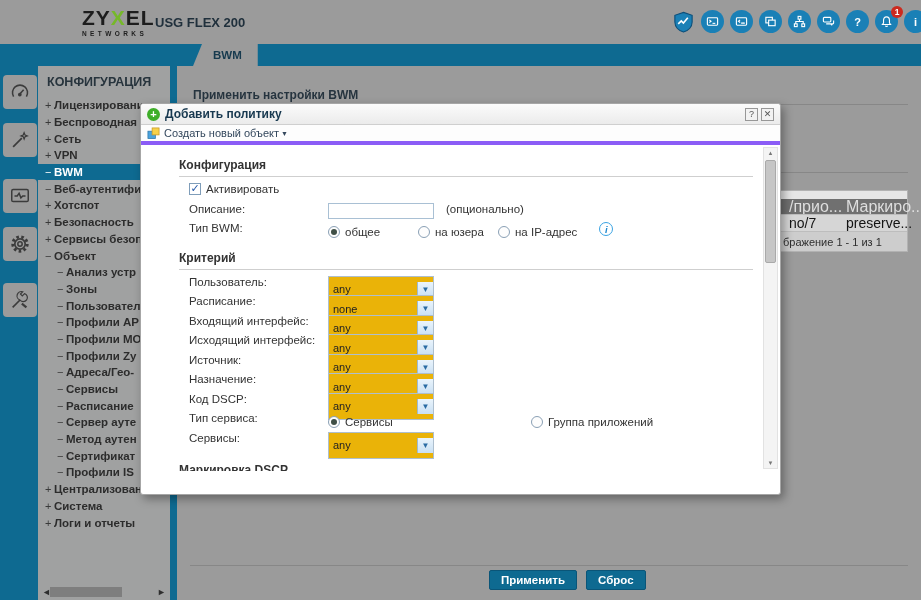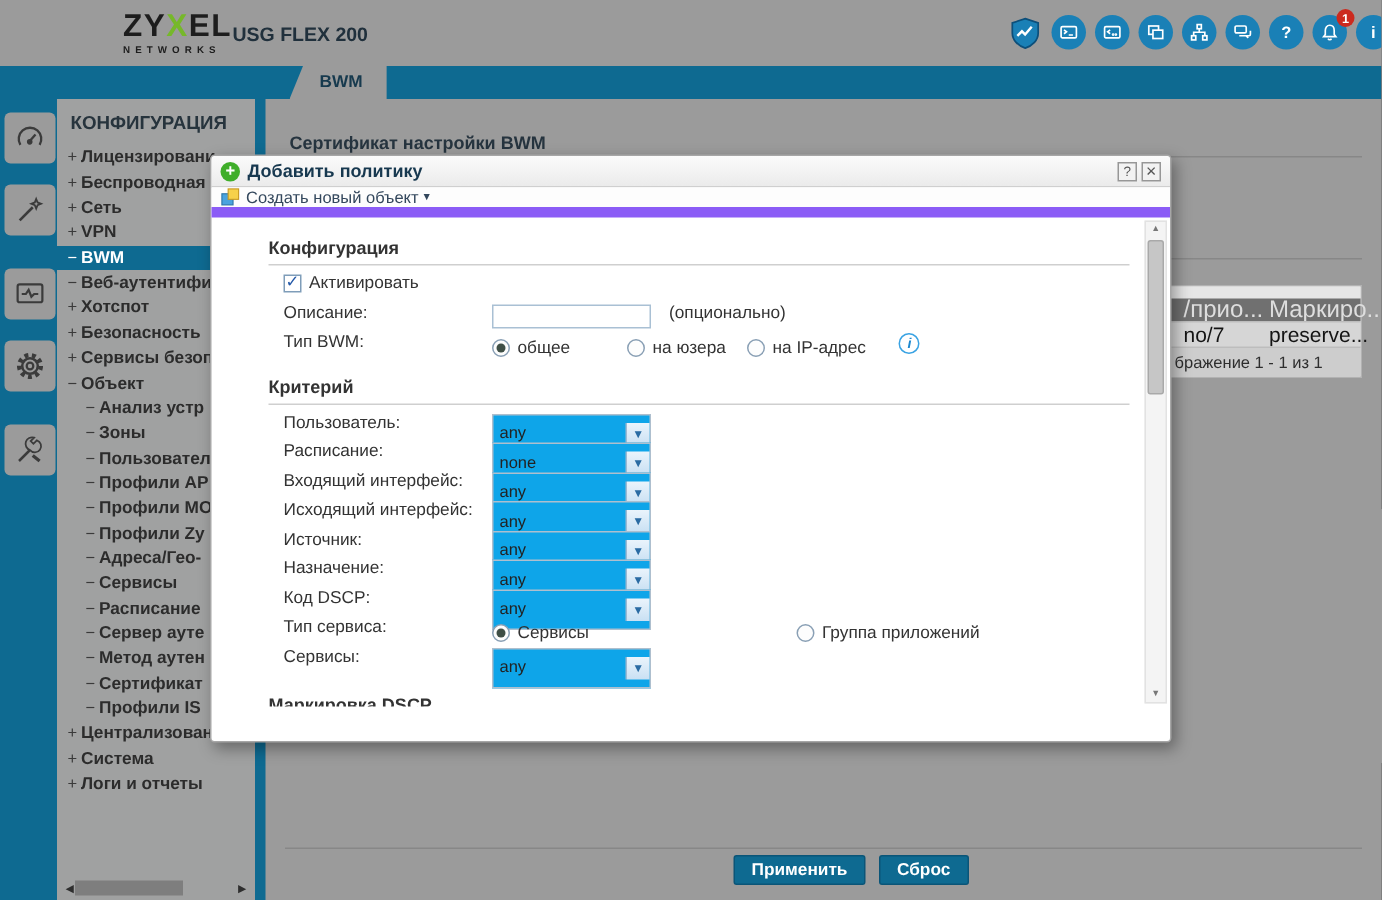--- a/index.html
+++ b/index.html
@@ -66,39 +66,39 @@
   .modal { position:absolute; left:140px; top:103px; width:641px; height:392px; background:#fff;
            border:1px solid #a6a6a6; border-radius:3px; box-shadow:3px 4px 10px rgba(0,0,0,.35); }
   .mtitle { position:relative; height:21px; background:linear-gradient(#fbfbfb,#ebebeb);
             border-bottom:1px solid #cfcfcf; display:flex; align-items:center; padding:0 6px;
             border-radius:3px 3px 0 0; }
   .plus { width:13px; height:13px; border-radius:50%; background:#3fae2a; color:#fff; font-size:11px;
           font-weight:bold; line-height:12px; text-align:center; margin-right:5px; }
   .mtitle .txt { font-size:12px; font-weight:bold; color:#17384f; flex:1; }
   .winbtn { width:13px; height:13px; border:1px solid #979797; background:#f2f2f2; color:#555;
             font-size:9px; line-height:11px; text-align:center; margin-left:3px; cursor:pointer; }
-  .mtoolbar { position:relative; height:20px; border-bottom:7px solid #8b5cf6; display:flex;
+  .mtoolbar { position:relative; height:20px; border-bottom:4px solid #8b5cf6; display:flex;
               align-items:center; padding:0 6px; background:#fdfdfd; }
   .mtoolbar .lbl { font-size:11px; color:#33475c; margin-left:4px; cursor:pointer; }
   .mtoolbar .caret { font-size:7px; color:#33475c; margin-left:2px; }
   .mcontent { position:absolute; left:0; right:17px; top:42px; bottom:23px; overflow:hidden;
               padding:12px 10px 0 38px; }
   .sect { font-size:12px; font-weight:bold; color:#333; border-bottom:1px solid #cfcfcf;
           padding-bottom:4px; margin-bottom:6px; }
   .sect.mt { margin-top:9px; }
   .form-row { display:flex; height:19.5px; padding-left:10px; font-size:11.5px; color:#333; }
   .flabel { width:139px; flex:0 0 139px; }
   .checkbox { width:12px; height:12px; border:1px solid #7f9db9; background:#fff; display:inline-flex;
               align-items:center; justify-content:center; margin-right:5px; cursor:pointer;
               font-size:11px; color:#2358a8; font-weight:bold; line-height:1; }
   .checkbox.checked::after { content:"✓"; margin-top:-2px; }
   .tinput { width:106px; height:16px; border:1px solid #a9c0d4; background:#fff; font-size:11px;
             padding:0 3px; font-family:inherit; }
   .hint { margin-left:12px; color:#333; }
-  .combo { width:106px; height:27px; border:1px solid #aebfce; background:#0ea5e9; display:flex;
+  .combo { width:106px; height:27px; border:1px solid #aebfce; background:#eab308; display:flex;
            align-items:center; cursor:pointer; }
   .combo .ctext { flex:1; font-size:11px; padding-left:4px; color:#222; }
   .combo .carrow { width:16px; height:15px; border-left:1px solid #9db9d1;
                    background:linear-gradient(#eaf4fc,#c9e0f3); color:#2a6ba3; font-size:8px;
                    display:flex; align-items:center; justify-content:center; }
   .radio { width:12px; height:12px; border-radius:50%; border:1px solid #8aa0b5; background:#fdfdfd;
            display:inline-flex; align-items:center; justify-content:center; margin-right:5px; cursor:pointer; }
   .radio.checked::after { content:""; width:6px; height:6px; border-radius:50%; background:#3f4f46; }
   .ropt { display:flex; align-items:center; }
   .w90 { width:90px; } .w80 { width:80px; } .w203 { width:203px; }
@@ -365,21 +365,21 @@
         </div>
       <div class="hscroll">
         <span class="arr" style="left:2px">◄</span>
         <span class="thumb"></span>
         <span class="arr" style="right:2px">►</span>
       </div>
     </div>
   </div>
 
   <div class="main">
-    <h1>Сертификат настройки BWM</h1>
+    <h1>Применить настройки BWM</h1>
     <div class="rule" style="top:38px"></div>
     <div class="rule" style="top:106px"></div>
 
     <div class="btable">
       <div class="strip"></div>
       <div class="thead">
         <span class="c1">/прио...</span>
         <span class="c2">Маркиро...</span>
       </div>
       <div class="trow">

